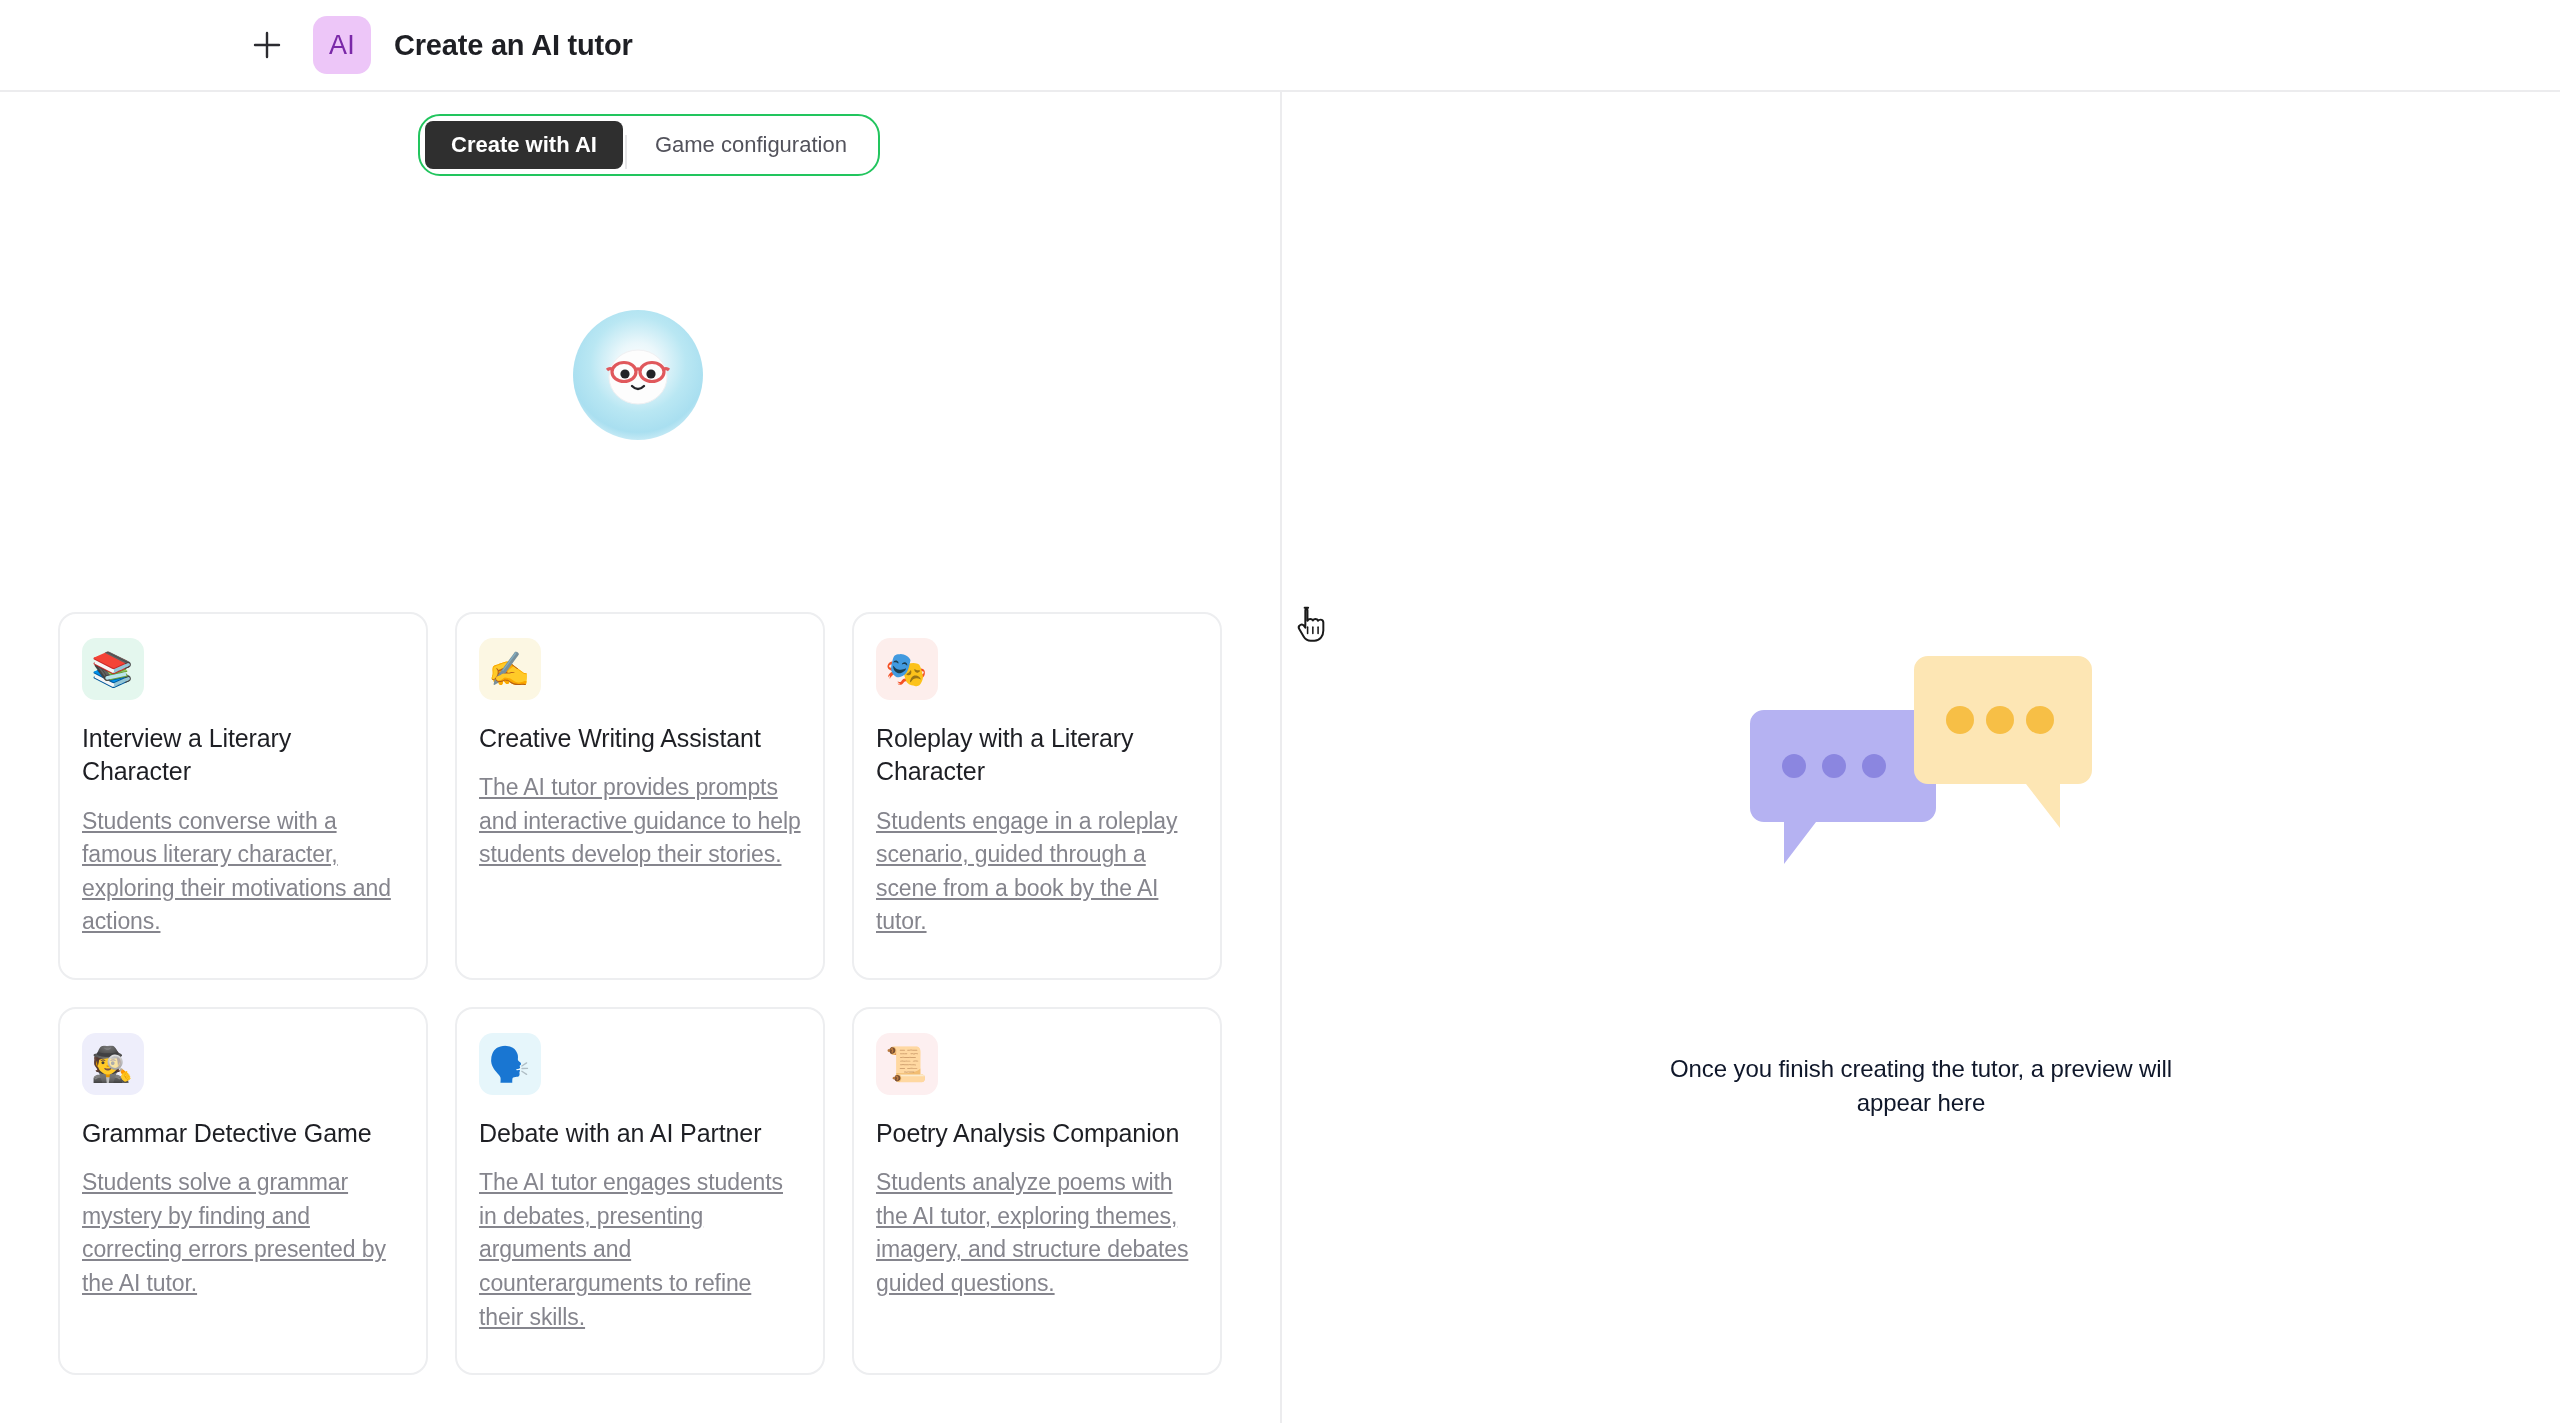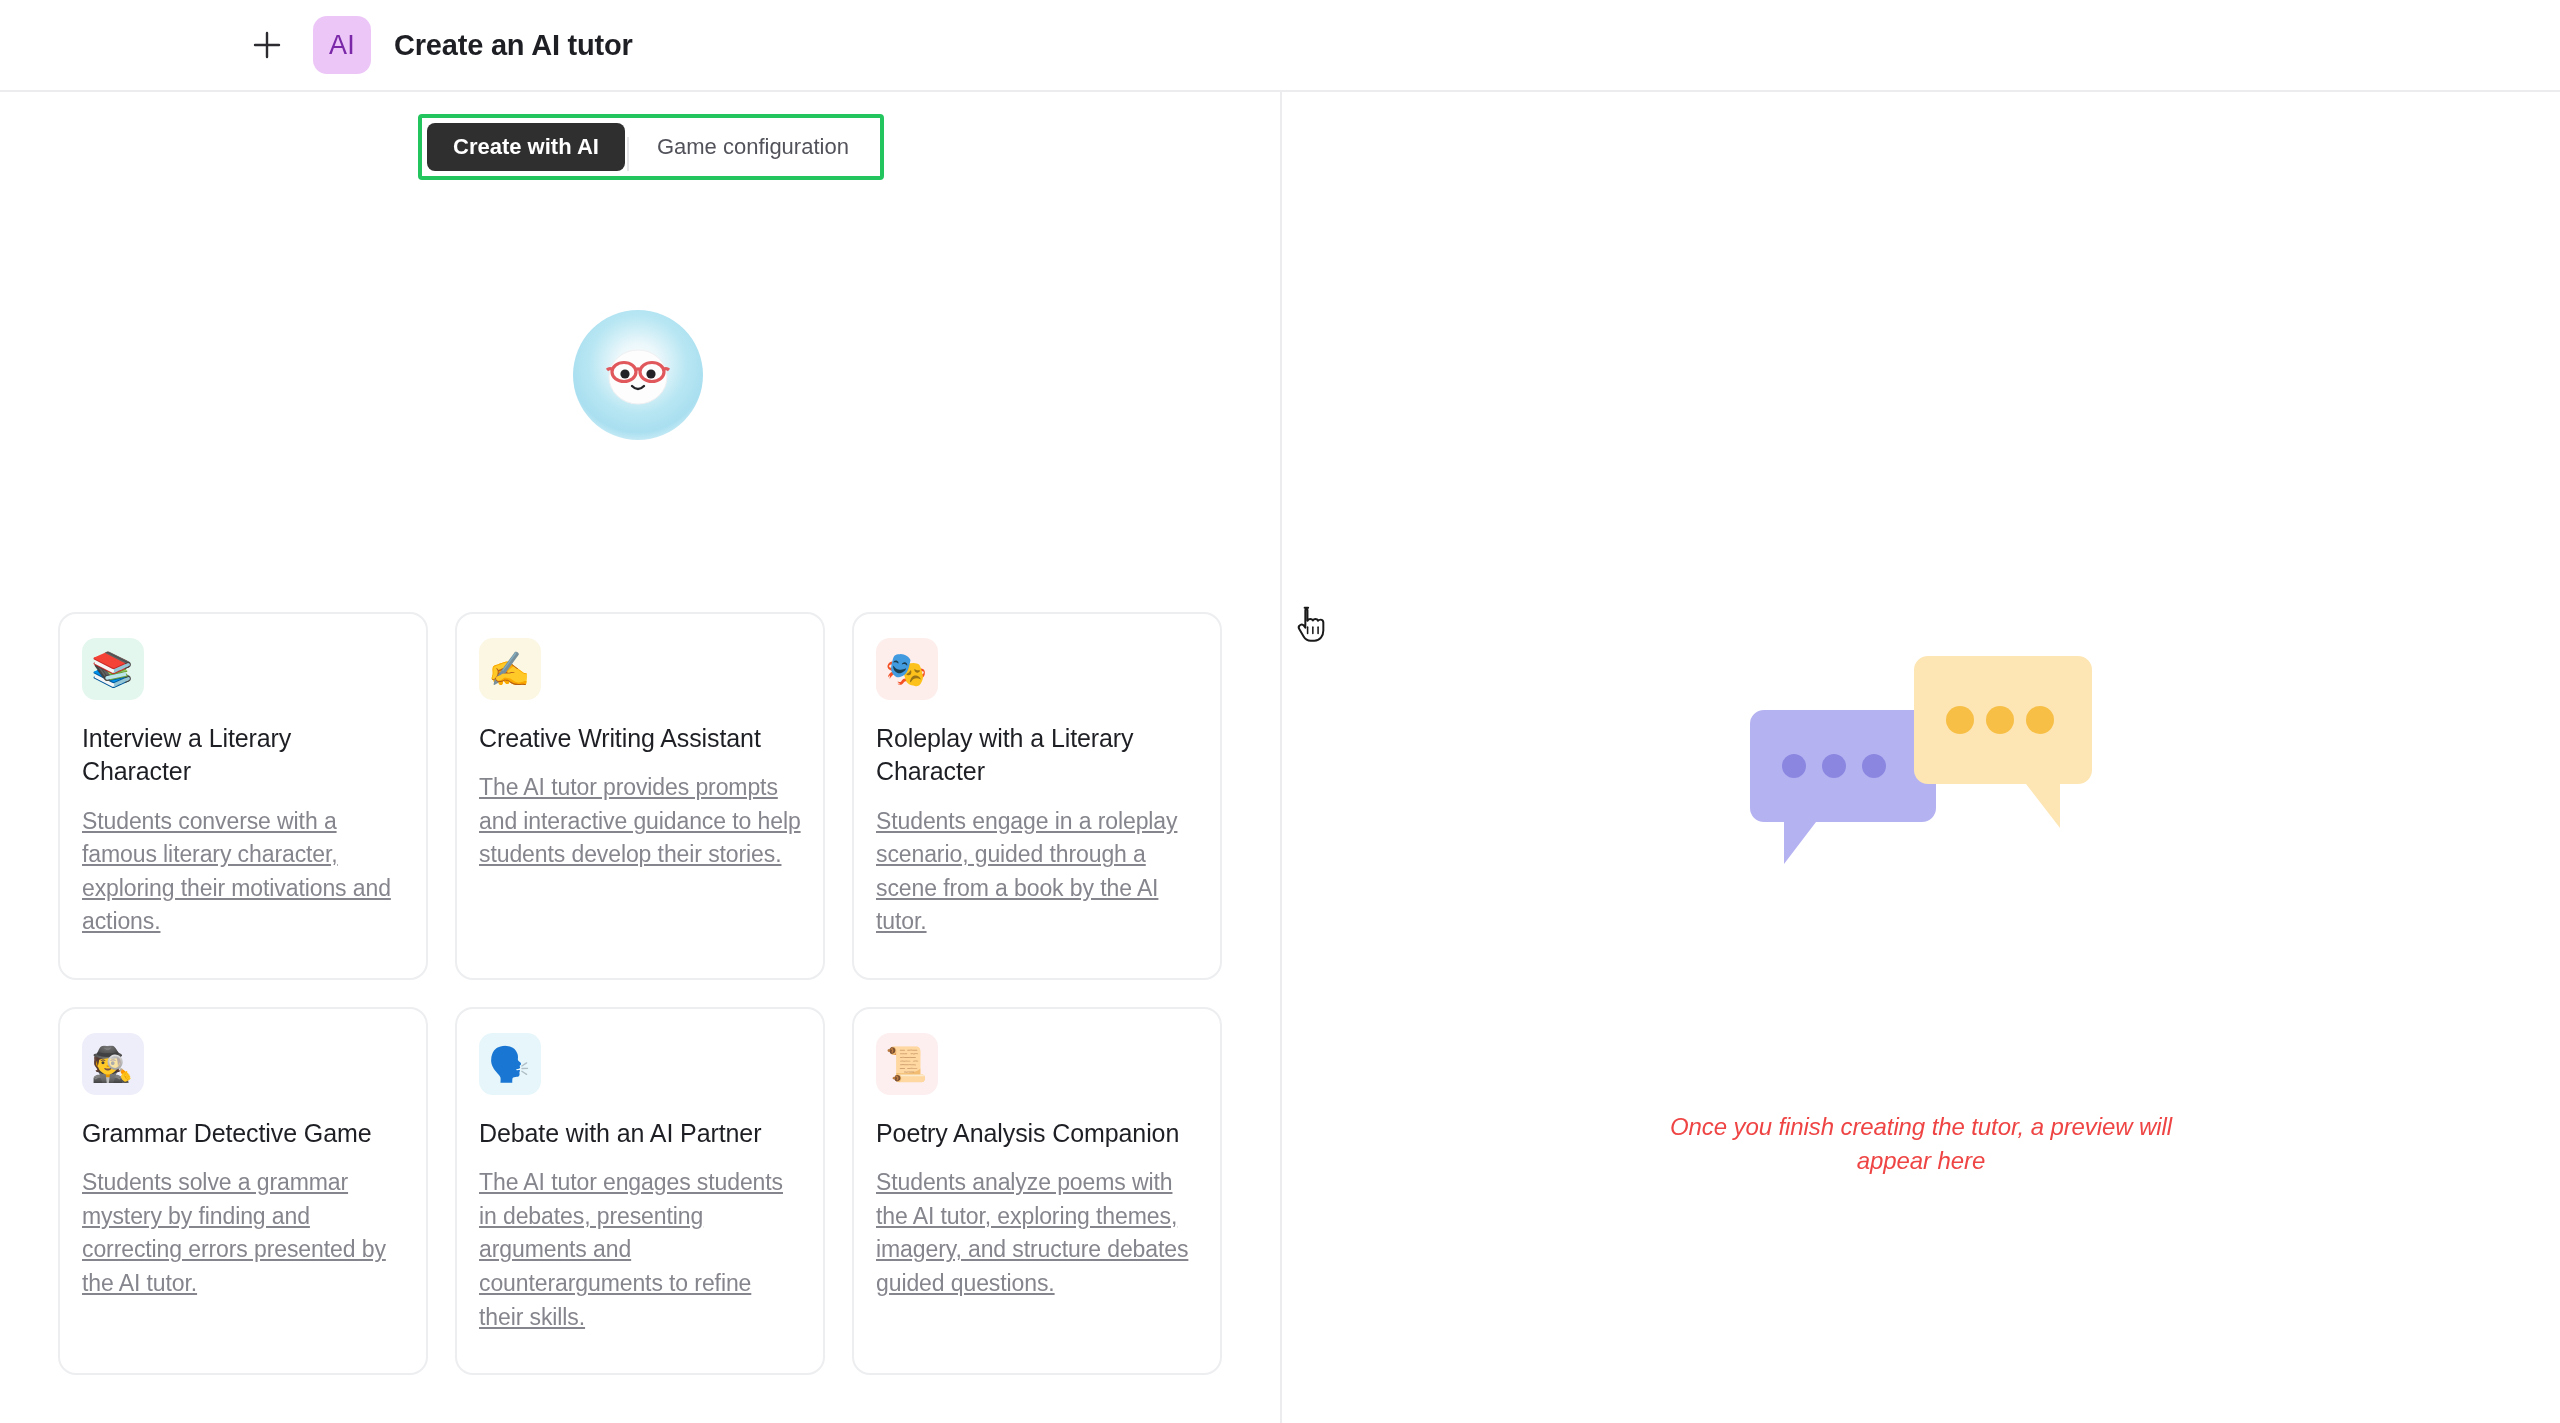--- a/index.html
+++ b/index.html
@@ -45,21 +45,21 @@
   }
 
   
   .left-panel {
     position: absolute; left: 0; top: 92px; width: 1280px; height: 1331px;
   }
 
   .tabs {
     position: absolute; left: 418px; top: 22px;
     display: flex; align-items: flex-end;
-    background: #ffffff; border: 4px solid #22c55e; border-radius: 4px;
+    background: #ffffff; border: 2px solid #22c55e; border-radius: 22px;
     padding: 5px; gap: 0;
   }
   .tab {
     font-size: 22px; padding: 13px 26px; border-radius: 8px;
     cursor: pointer; white-space: nowrap; line-height: 1;
   }
   .tab.active { background: #2f2f2f; color: #ffffff; font-weight: bold; }
   .tab.inactive { color: #52525b; background: transparent; }
   .tab-sep { width: 2px; height: 34px; background: #e6e6e8; margin: 0 2px; }
 
@@ -108,23 +108,23 @@
   
   .right-panel {
     position: absolute; left: 1282px; top: 92px; width: 1278px; height: 1331px;
     background: #ffffff;
   }
   .bubbles {
     position: absolute; left: 50%; top: 560px; transform: translateX(-50%);
     width: 350px; height: 250px;
   }
   .bubble-preview-text {
-    position: absolute; left: 50%; top: 1018px; transform: translateX(-50%);
+    position: absolute; left: 50%; top: 960px; transform: translateX(-50%);
     width: 580px; text-align: center;
-    font-size: 24px; color: #ef4444; line-height: 1.42; letter-spacing: -0.1px; font-style: italic;
+    font-size: 24px; color: #0f172a; line-height: 1.42; letter-spacing: -0.1px;
   }
 
   
   .cursor {
     position: absolute; left: 1294px; top: 605px; width: 34px; height: 40px;
     pointer-events: none;
   }
 </style>
 </head>
 <body>

